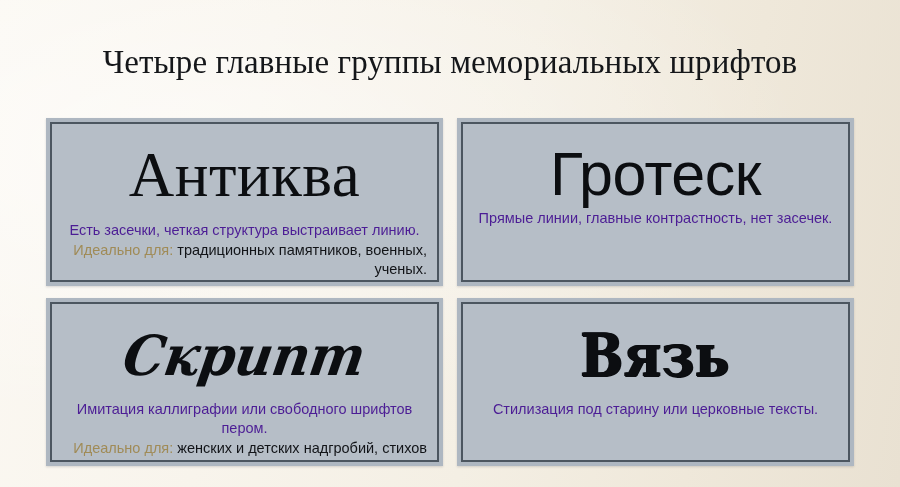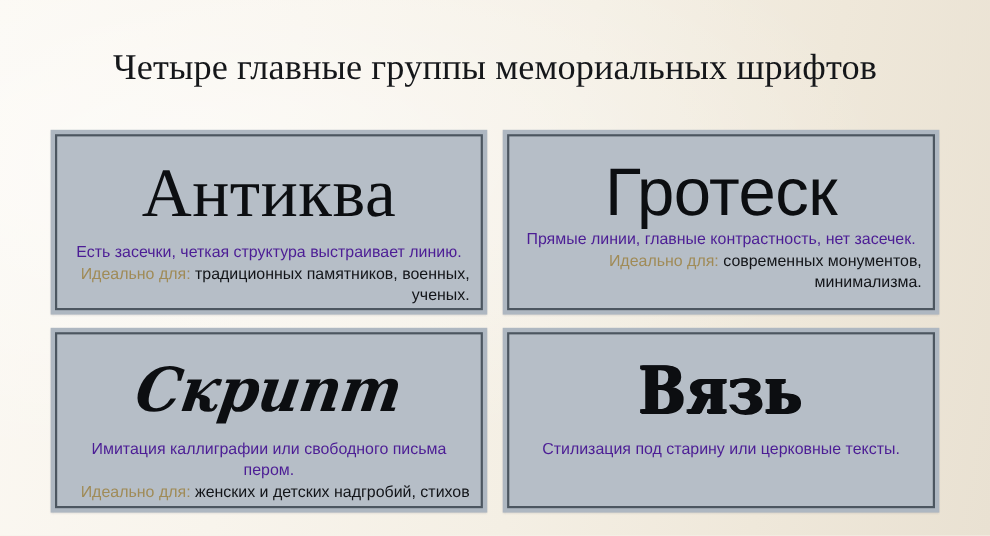--- a/index.html
+++ b/index.html
@@ -176,30 +176,27 @@
         <p class="ideal">
           <span class="ideal-label">Идеально для:</span><span> традиционных памятников, военных, ученых.</span>
         </p>
       </div>
     </div>
 
     <div class="card">
       <div class="card-inner">
         <div class="specimen sp-grotesk">Гротеск</div>
         <p class="desc">Прямые линии, главные контрастность, нет засечек.</p>
-        <p class="ideal">
-          <span class="ideal-label">Идеально для:</span><span> современных монументов, минимализма.</span>
-        </p>
       </div>
     </div>
 
     <div class="card">
       <div class="card-inner">
         <div class="specimen sp-skript">Скрипт</div>
-        <p class="desc">Имитация каллиграфии или свободного письма пером.</p>
+        <p class="desc">Имитация каллиграфии или свободного шрифтов пером.</p>
         <p class="ideal">
           <span class="ideal-label">Идеально для:</span><span> женских и детских надгробий, стихов и эпитафий.</span>
         </p>
       </div>
     </div>
 
     <div class="card">
       <div class="card-inner">
         <div class="specimen sp-vyaz">Вязь</div>
         <p class="desc">Стилизация под старину или церковные тексты.</p>

